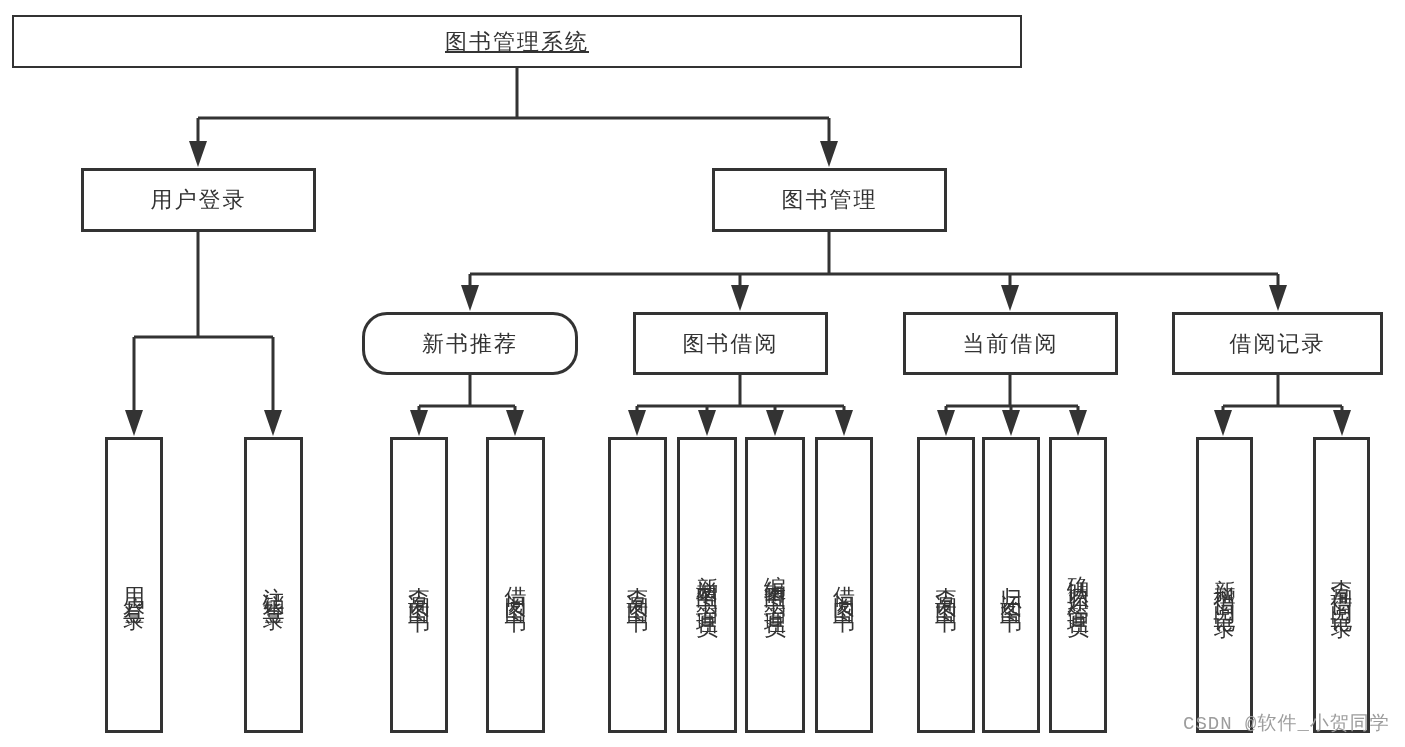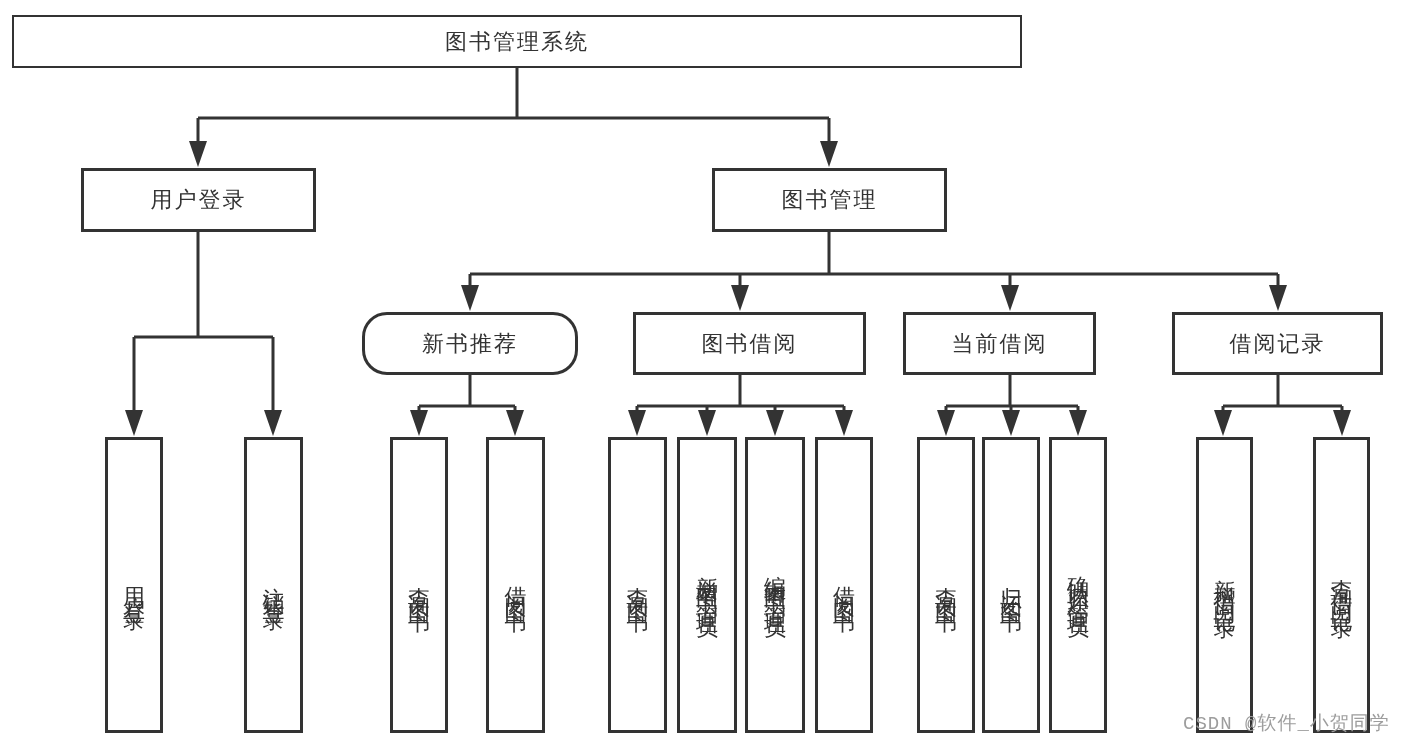--- a/index.html
+++ b/index.html
@@ -16,21 +16,21 @@
   .hbox {
     position:absolute;
     box-sizing:border-box;
     border:3px solid #333333;
     background:#ffffff;
     display:flex; align-items:center; justify-content:center;
     font-size:22px; color:#333333;
     letter-spacing:2px;
     z-index:2;
   }
-  .hbox.root { border-width:2px; font-size:22px; }
+  .hbox.root { border-width:2px; font-size:22px;text-decoration:underline; }
   .leaf {
     position:absolute;
     box-sizing:border-box;
     border:3px solid #333333;
     background:#ffffff;
     display:flex; align-items:center; justify-content:center;
     writing-mode:vertical-rl;
     font-size:22px; color:#333333;
     letter-spacing:8px;
     line-height:1;
@@ -98,22 +98,22 @@
       <polygon points="1333,410 1351,410 1342,436"></polygon>
     </g>
   </svg>
 
   <div class="hbox root" style="left:12px; top:15px; width:1010px; height:53px;">图书管理系统</div>
 
   <div class="hbox" style="left:81px; top:168px; width:235px; height:64px;">用户登录</div>
   <div class="hbox" style="left:712px; top:168px; width:235px; height:64px;">图书管理</div>
 
   <div class="hbox" style="left:362px; top:312px; width:216px; height:63px;border-radius:25px;">新书推荐</div>
-  <div class="hbox" style="left:633px; top:312px; width:233px; height:63px;text-align:center;">图书借阅</div>
-  <div class="hbox" style="left:903px; top:312px; width:193px; height:63px;">当前借阅</div>
+  <div class="hbox" style="left:633px; top:312px; width:195px; height:63px;text-align:center;">图书借阅</div>
+  <div class="hbox" style="left:903px; top:312px; width:215px; height:63px;">当前借阅</div>
   <div class="hbox" style="left:1172px; top:312px; width:211px; height:63px;">借阅记录</div>
 
   <div class="leaf" style="left:105px; top:437px; width:58px; height:296px;">用户登录</div>
   <div class="leaf" style="left:244px; top:437px; width:59px; height:296px;">注销登录</div>
 
   <div class="leaf" style="left:390px; top:437px; width:58px; height:296px;">查询图书</div>
   <div class="leaf" style="left:486px; top:437px; width:59px; height:296px;">借阅图书</div>
 
   <div class="leaf" style="left:608px; top:437px; width:59px; height:296px;">查询图书</div>
   <div class="leaf" style="left:677px; top:437px; width:60px; height:296px; letter-spacing:6px;">新增图书（管理员）</div>

